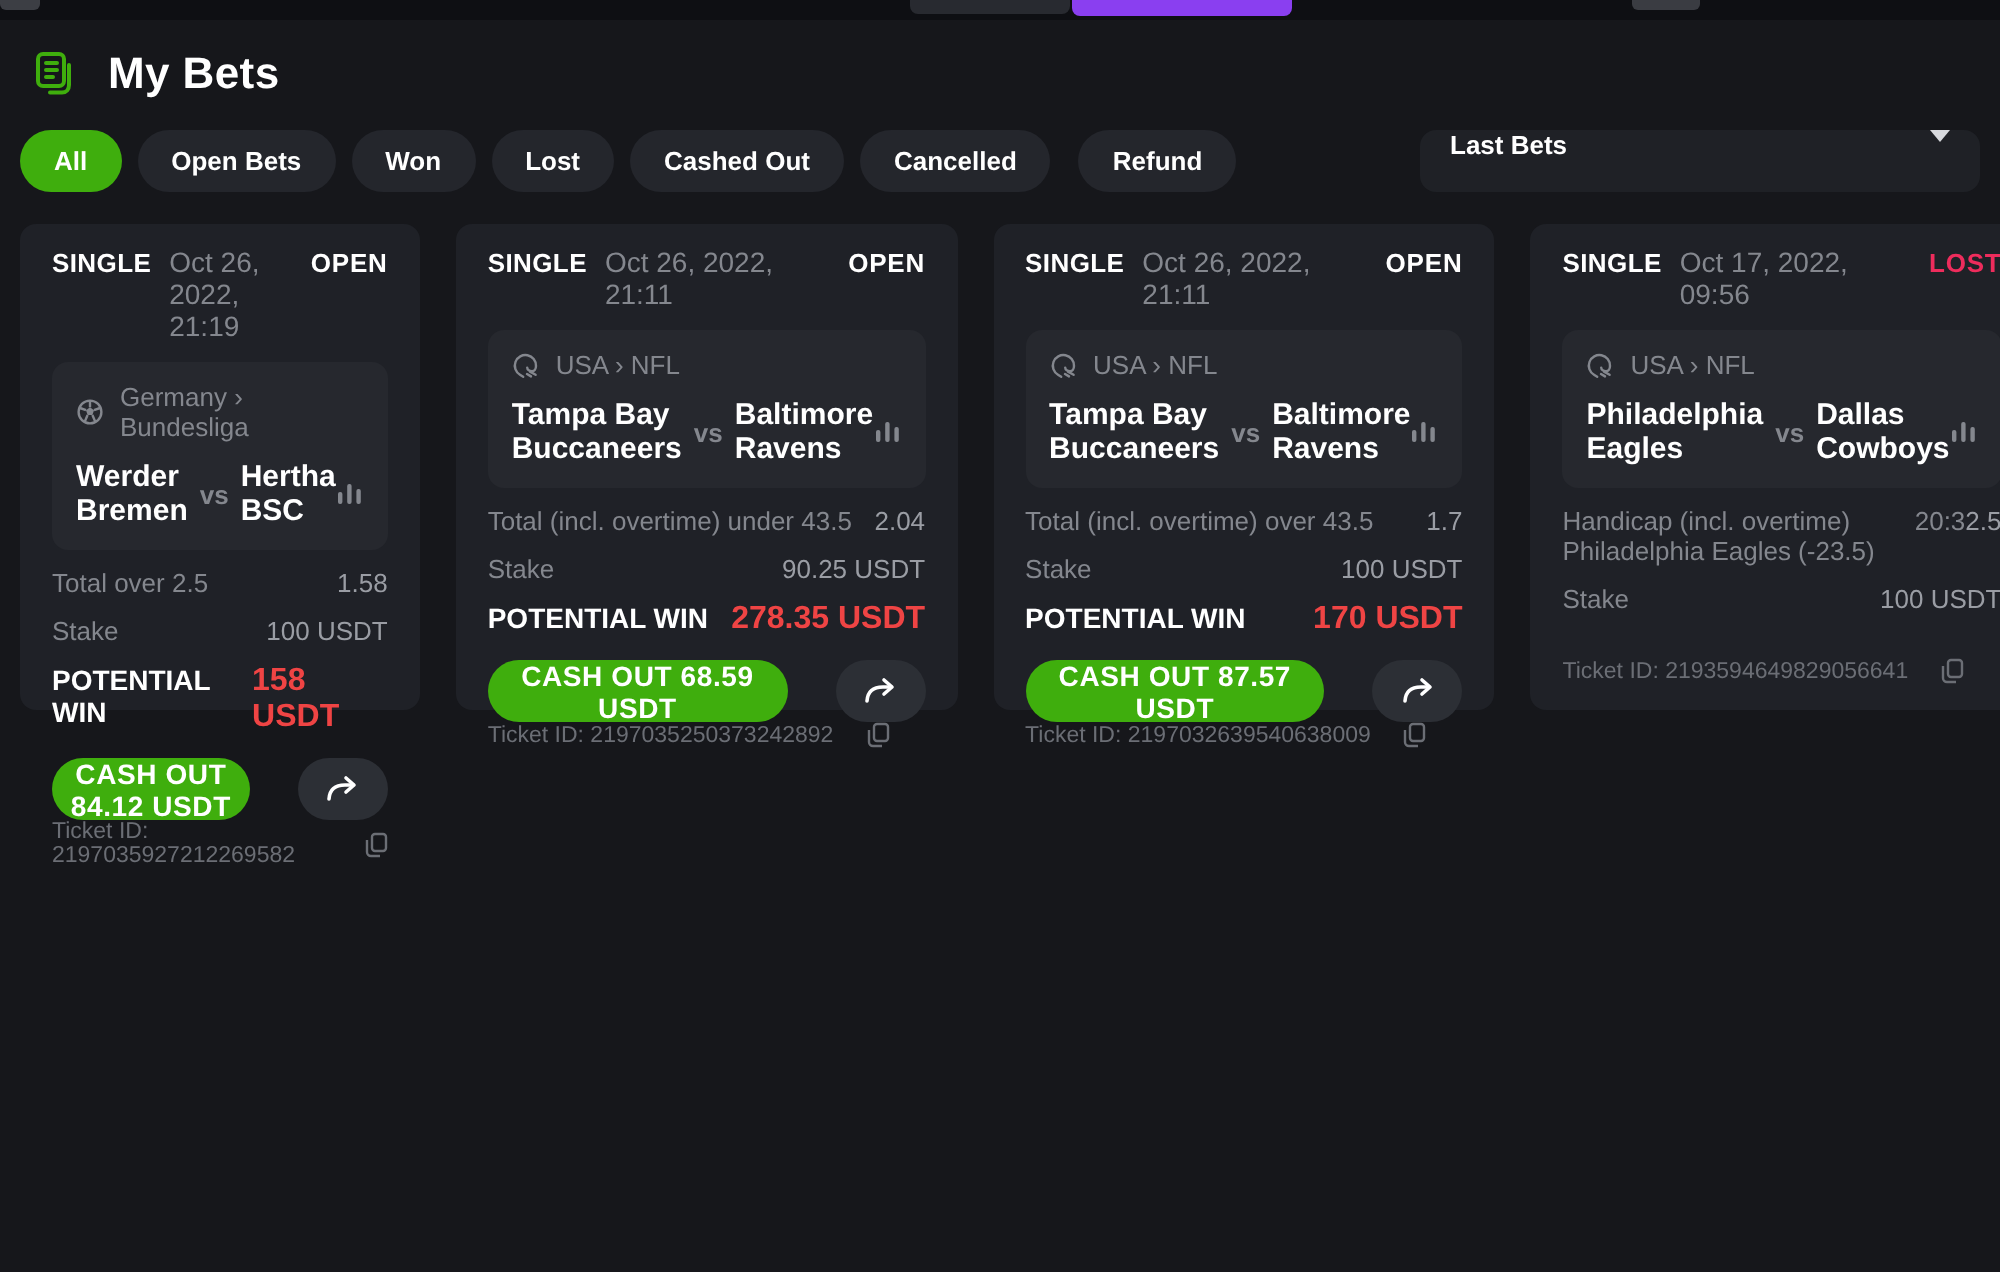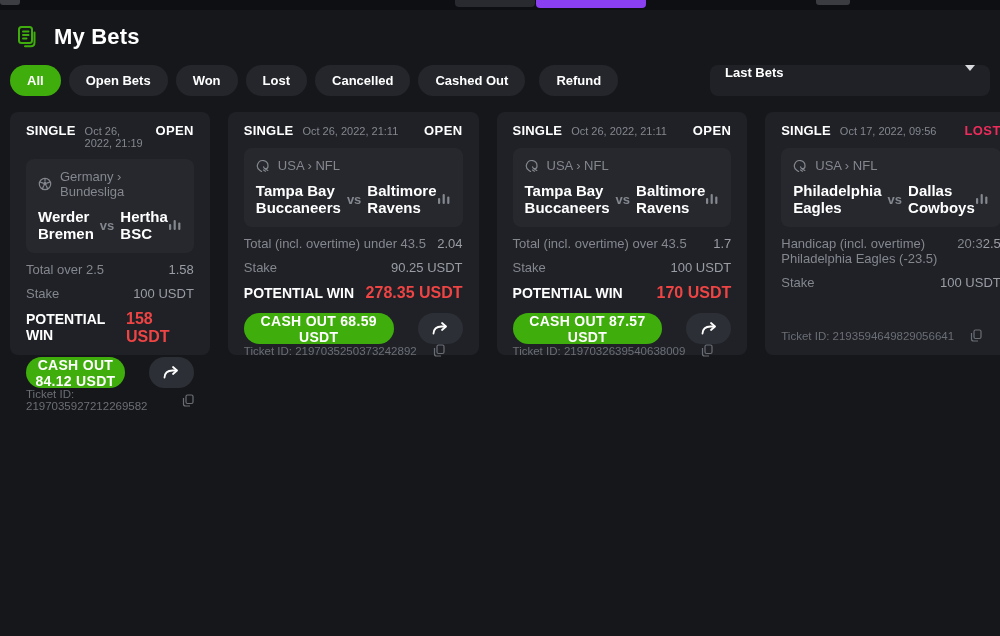--- a/index.html
+++ b/index.html
@@ -61,21 +61,21 @@
     display:grid; grid-template-columns:1fr 1fr 1fr 1fr;
     gap:16px 18px; margin-top:16px;
   }
   .card{
     background:var(--card); border-radius:8px;
     padding:11px 16px 13px; height:243px;
     display:flex; flex-direction:column;
   }
   .card-head{ display:flex; align-items:baseline; gap:9px; }
   .bet-type{ font-size:13px; font-weight:800; letter-spacing:.2px; }
-  .bet-date{ font-size:11px; color:var(--gray); }
+  .bet-date{ font-size:14px; color:var(--gray); }
   .bet-status{ margin-left:auto; font-size:13px; font-weight:800; letter-spacing:.4px; }
   .bet-status--lost{ color:var(--lost); }
 
   .event-box{
     background:var(--inner); border-radius:8px;
     padding:10px 12px 11px; margin-top:10px;
   }
   .league-row{ display:flex; align-items:center; gap:8px; color:var(--gray); font-size:13px; }
   .match-row{ display:flex; align-items:center; margin-top:9px; font-size:15px; font-weight:800; }
   .vs{ color:var(--gray); font-weight:600; font-size:13px; margin:0 6px; }
@@ -130,22 +130,22 @@
       </svg>
     </span>
     <h1 class="page-title">My Bets</h1>
   </div>
 
   <div class="filter-row">
     <div class="pill pill--active">All</div>
     <div class="pill">Open Bets</div>
     <div class="pill">Won</div>
     <div class="pill">Lost</div>
+    <div class="pill">Cashed Out</div>
     <div class="pill">Cancelled</div>
-    <div class="pill">Cashed Out</div>
     <div class="pill pill--gap">Refund</div>
     <div class="sort-select">
       <span>Last Bets</span>
       <span class="caret-down"></span>
     </div>
   </div>
 
   <div class="grid">
 
     <div class="card">

